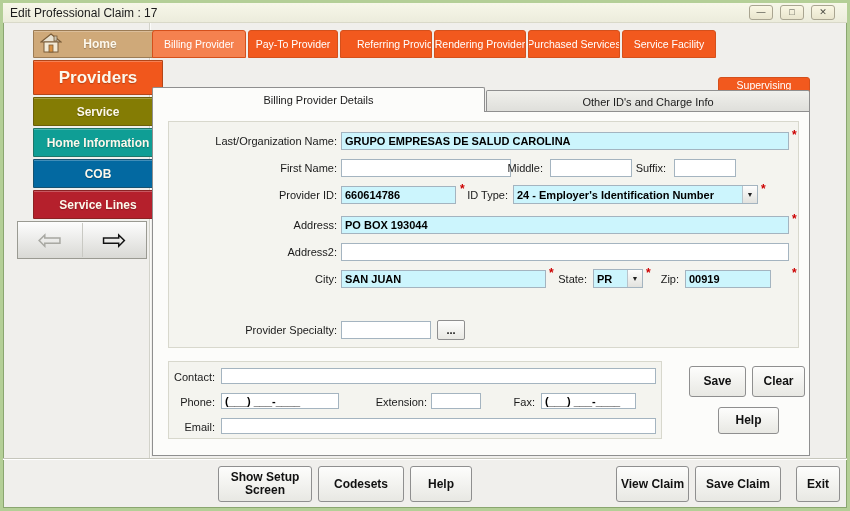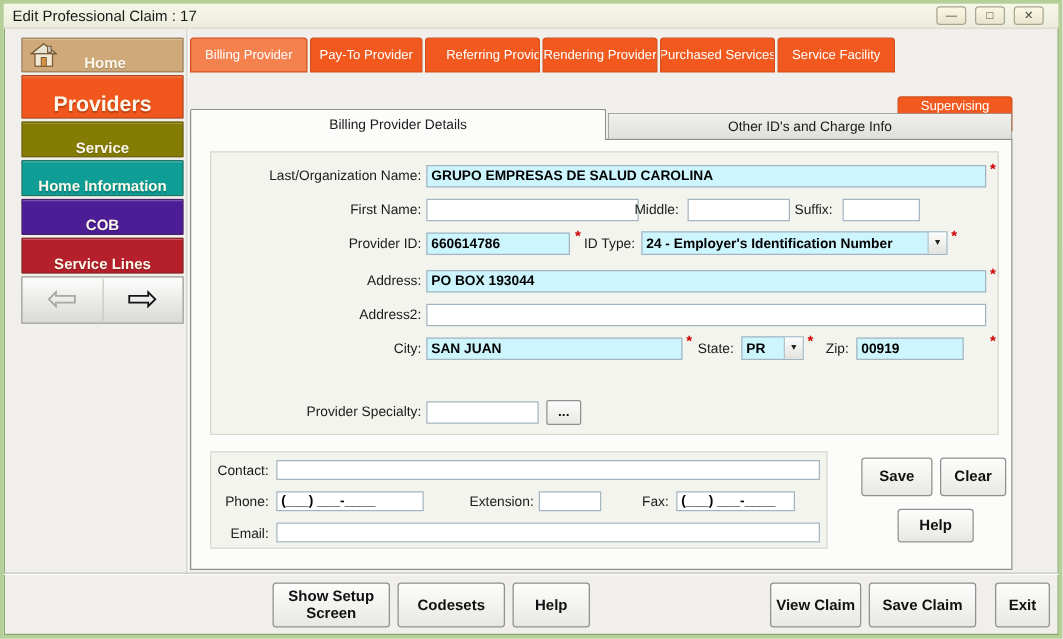--- a/index.html
+++ b/index.html
@@ -21,22 +21,22 @@
   .win-controls { position:absolute; top:2px; right:12px; display:flex; gap:7px; }
   .win-btn {
     width:24px; height:15px; background:linear-gradient(#faf7e4,#e9e5cd);
     border:1px solid #a9a591; border-radius:3px;
     font-size:9px; line-height:12px; text-align:center; color:#4a4a42; cursor:default;
   }
   
   .left-divider { position:absolute; left:146px; top:20px; height:436px; width:2px;
     border-left:1px solid #d2d2ca; border-right:1px solid #fbfbf9; }
   .side-btn {
-    position:absolute; left:14px; width:130px;
-    display:flex; align-items:flex-end; justify-content:center;
+    position:absolute; left:30px; width:130px;
+    display:flex; align-items:center; justify-content:center;
     color:#fdf8ec; font-weight:bold; font-size:12px;
     border:1px solid rgba(60,40,20,.35); border-radius:1px;
     box-shadow: inset 0 1px 0 rgba(255,255,255,.25);
     text-shadow:0 1px 1px rgba(0,0,0,.25); cursor:pointer;
   }
   .side-home { top:27px; height:28px; justify-content:flex-start; }
   .side-home .home-ic { margin:0 10px 0 6px; }
   .side-home .lbl { flex:1; text-align:center; margin-right:34px; }
   .side-providers { top:57px; height:35px; font-size:17px; }
   .side-patient { top:94px; height:29px; }
@@ -139,21 +139,21 @@
   </div>
   <div class="side-btn side-providers" style="background-color: rgb(241, 87, 28);">
     <span>Providers</span>
   </div>
   <div class="side-btn side-patient" style="background-color: rgb(132, 124, 4);">
     <span>Service</span>
   </div>
   <div class="side-btn side-claim" style="background-color: rgb(15, 158, 149);">
     <span>Home Information</span>
   </div>
-  <div class="side-btn side-cob" style="background-color: #4c1d95;">
+  <div class="side-btn side-cob" style="background-color: #0369a1;">
     <span>COB</span>
   </div>
   <div class="side-btn side-service" style="background-color: rgb(181, 32, 44);">
     <span>Service Lines</span>
   </div>
   <div class="nav-box">
     <div class="nav-cell nav-back">⇦</div>
     <div class="nav-cell nav-forward">⇨</div>
   </div>
 

